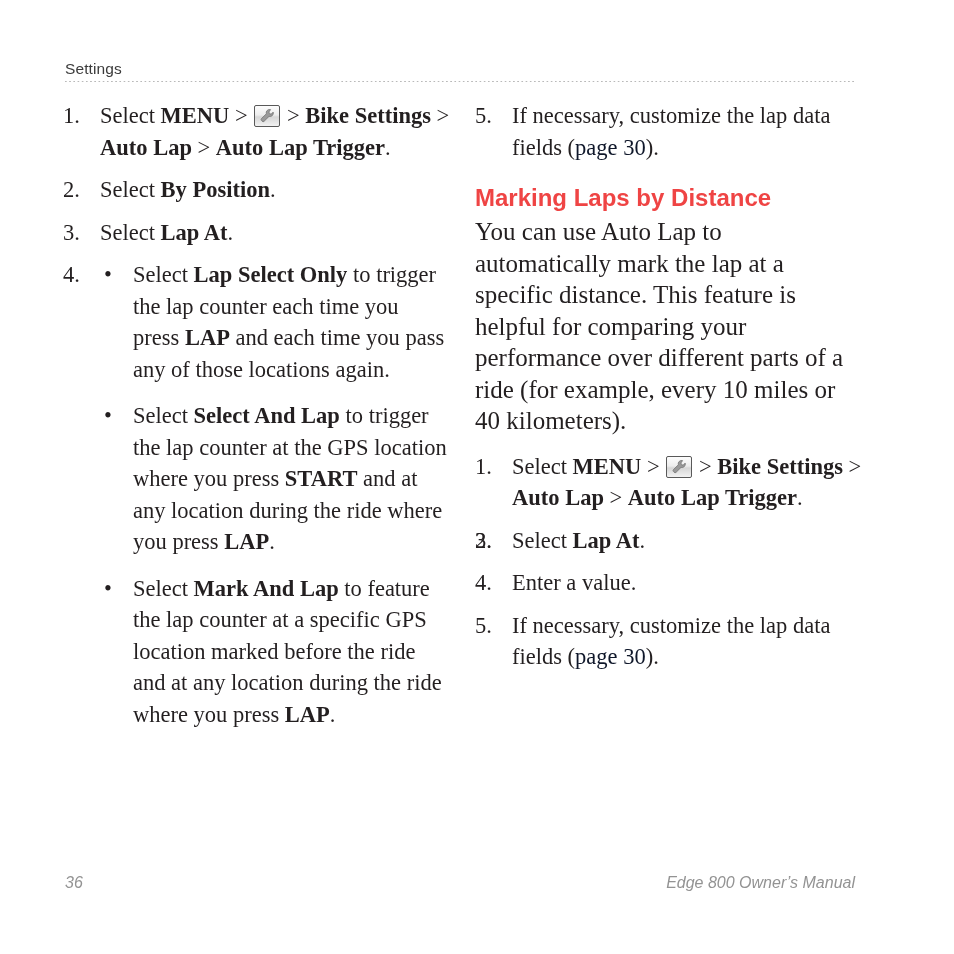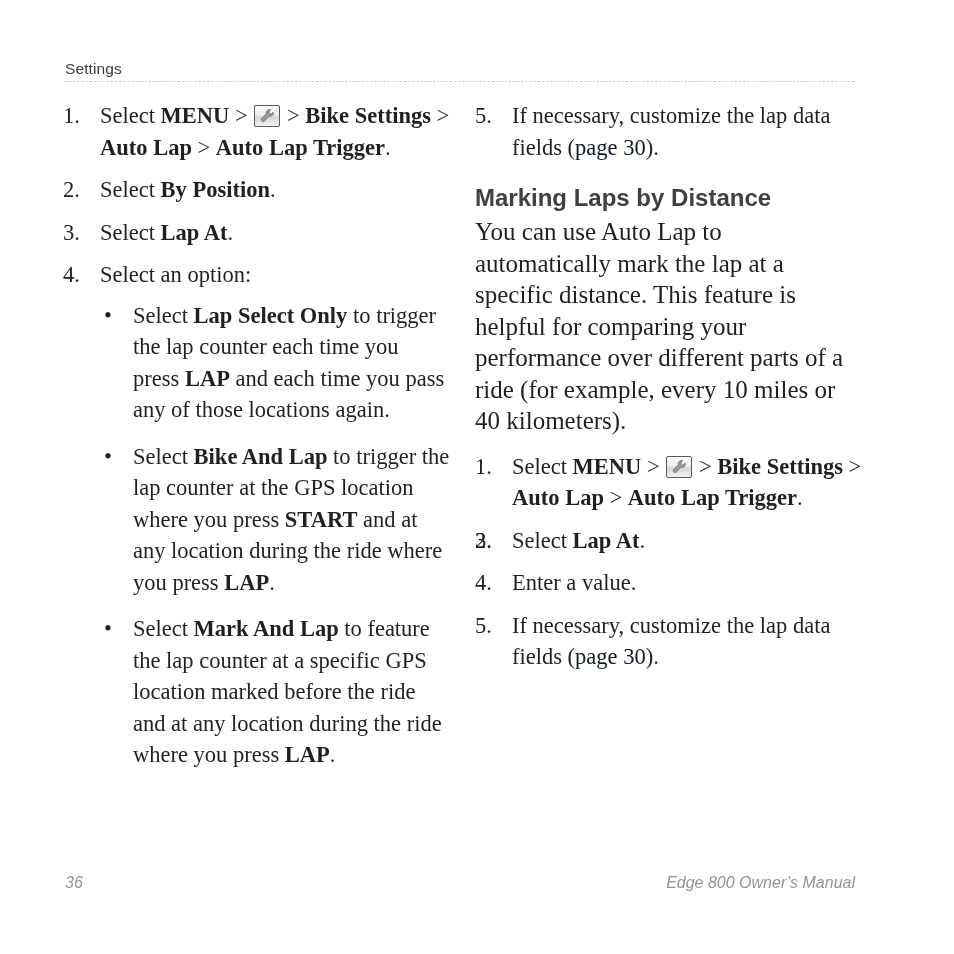--- a/index.html
+++ b/index.html
@@ -126,21 +126,21 @@
     top: 50%;
     transform: translate(-50%, -50%);
   }
 
   
   .section-heading {
     font-family: "Liberation Sans", "DejaVu Sans", sans-serif;
     font-weight: bold;
     font-size: 24px;
     line-height: 29px;
-    color: #404040;
+    color: #ef4444;
     margin: 20px 0 4px 0;
   }
 
   
   p.body {
     margin: 0 0 14px 0;
     font-size: 25px;
     line-height: 31.5px;
   }
 
@@ -169,23 +169,23 @@
     <div class="header-rule"></div>
   </div>
 
   <div class="col col-left">
     <ol class="steps" id="left-steps">
         <li><span class="step-num">1.</span><span><span>Select </span><b>MENU</b><span> &gt; </span><span class="icon-btn"><svg width="17" height="17" viewBox="0 0 17 17">
                 <path d="M12.1 2.1a3.4 3.4 0 0 0-4.3 4.2L3.0 11.0a1.5 1.5 0 0 0 0 2.1l0.6 0.6a1.5 1.5 0 0 0 2.1 0l4.8-4.8a3.4 3.4 0 0 0 4.2-4.3l-2.0 2.0-1.8-0.4-0.4-1.8z" fill="#9a9a9a" stroke="#6d6d6d" stroke-width="0.7" stroke-linejoin="round"></path>
               </svg></span><span> &gt; </span><b>Bike Settings</b><span> &gt; </span><b>Auto Lap</b><span> &gt; </span><b>Auto Lap Trigger</b><span>.</span></span></li>
         <li><span class="step-num">2.</span><span><span>Select </span><b>By Position</b><span>.</span></span></li>
         <li><span class="step-num">3.</span><span><span>Select </span><b>Lap At</b><span>.</span></span></li>
-        <li><span class="step-num">4.</span><span><span>Select an option:</span></span><ul class="bullets">
+        <li><span class="step-num">4.</span><ul class="bullets">
             <li><span class="bullet-dot">•</span><span><span>Select </span><b>Lap Select Only</b><span> to trigger the lap counter each time you press </span><b>LAP</b><span> and each time you pass any of those locations again.</span></span></li>
-            <li><span class="bullet-dot">•</span><span><span>Select </span><b>Bike And Lap</b><span> to trigger the lap counter at the GPS location where you press </span><b>START</b><span> and at any location during the ride where you press </span><b>LAP</b><span>.</span></span></li>
+            <li><span class="bullet-dot">•</span><span><span>Select </span><b>Select And Lap</b><span> to trigger the lap counter at the GPS location where you press </span><b>START</b><span> and at any location during the ride where you press </span><b>LAP</b><span>.</span></span></li>
             <li><span class="bullet-dot">•</span><span><span>Select </span><b>Mark And Lap</b><span> to feature the lap counter at a specific GPS location marked before the ride and at any location during the ride where you press </span><b>LAP</b><span>.</span></span></li>
           </ul></li>
       </ol>
   </div>
 
   <div class="col col-right">
     <ol class="steps" id="right-continued">
         <li><span class="step-num">5.</span><span><span>If necessary, customize the lap data fields (</span><span class="link">page 30</span><span>).</span></span></li>
       </ol>
     <h2 class="section-heading">Marking Laps by Distance</h2>

